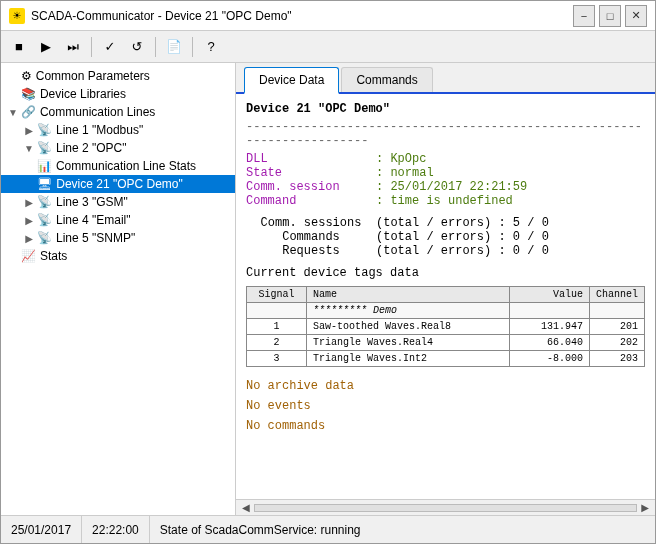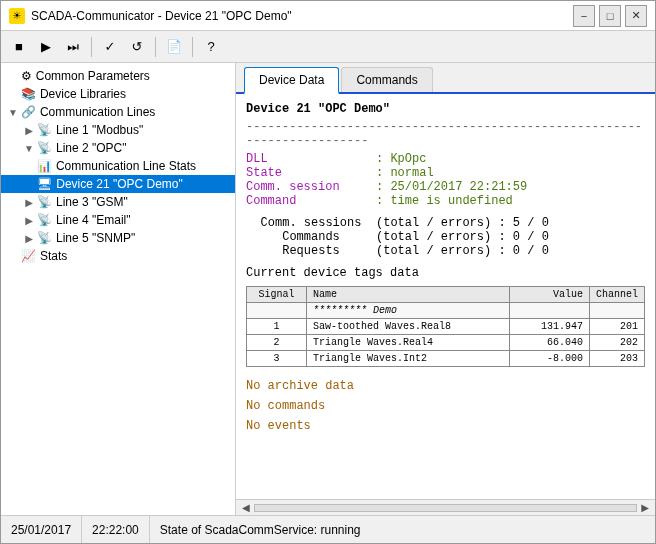--- a/index.html
+++ b/index.html
@@ -458,22 +458,22 @@
             <tr>
               <td class="col-signal">3</td>
               <td class="col-name">Triangle Waves.Int2</td>
               <td class="col-value">-8.000</td>
               <td class="col-channel">203</td>
             </tr>
           </tbody>
         </table>
 
         <div class="no-data">No archive data</div>
+        <div class="no-data">No events</div>
         <div class="no-data">No commands</div>
-        <div class="no-data">No events</div>
       </div>
 
       <div class="scrollbar-bottom">
         <span class="scroll-arrows">◀</span>
         <div class="scroll-track"></div>
         <span class="scroll-arrows">▶</span>
       </div>
     </div>
   </div>
 

